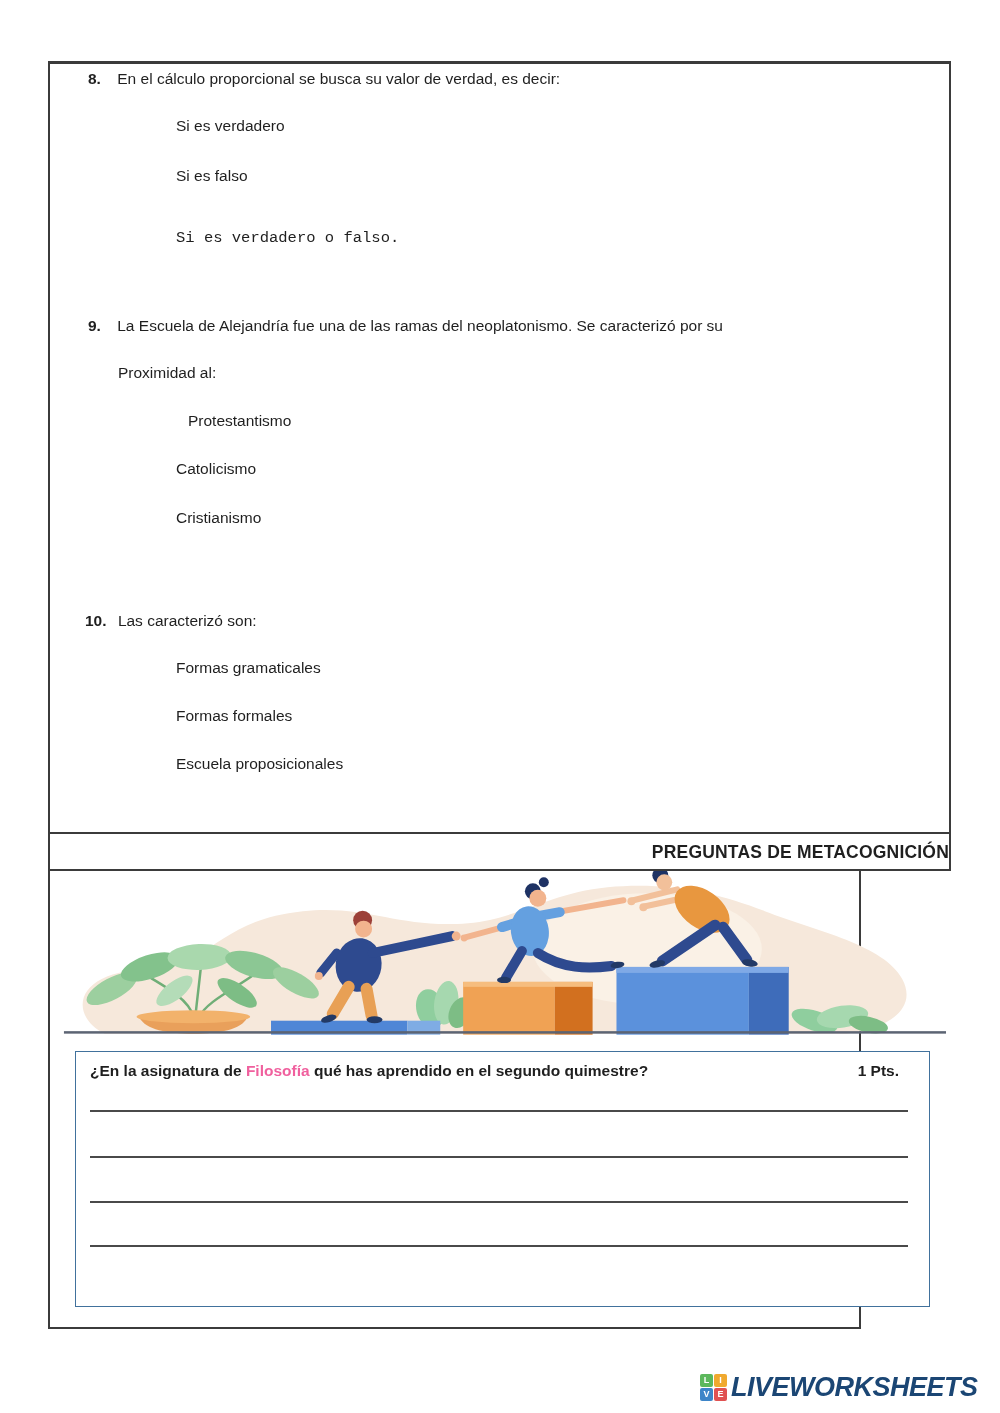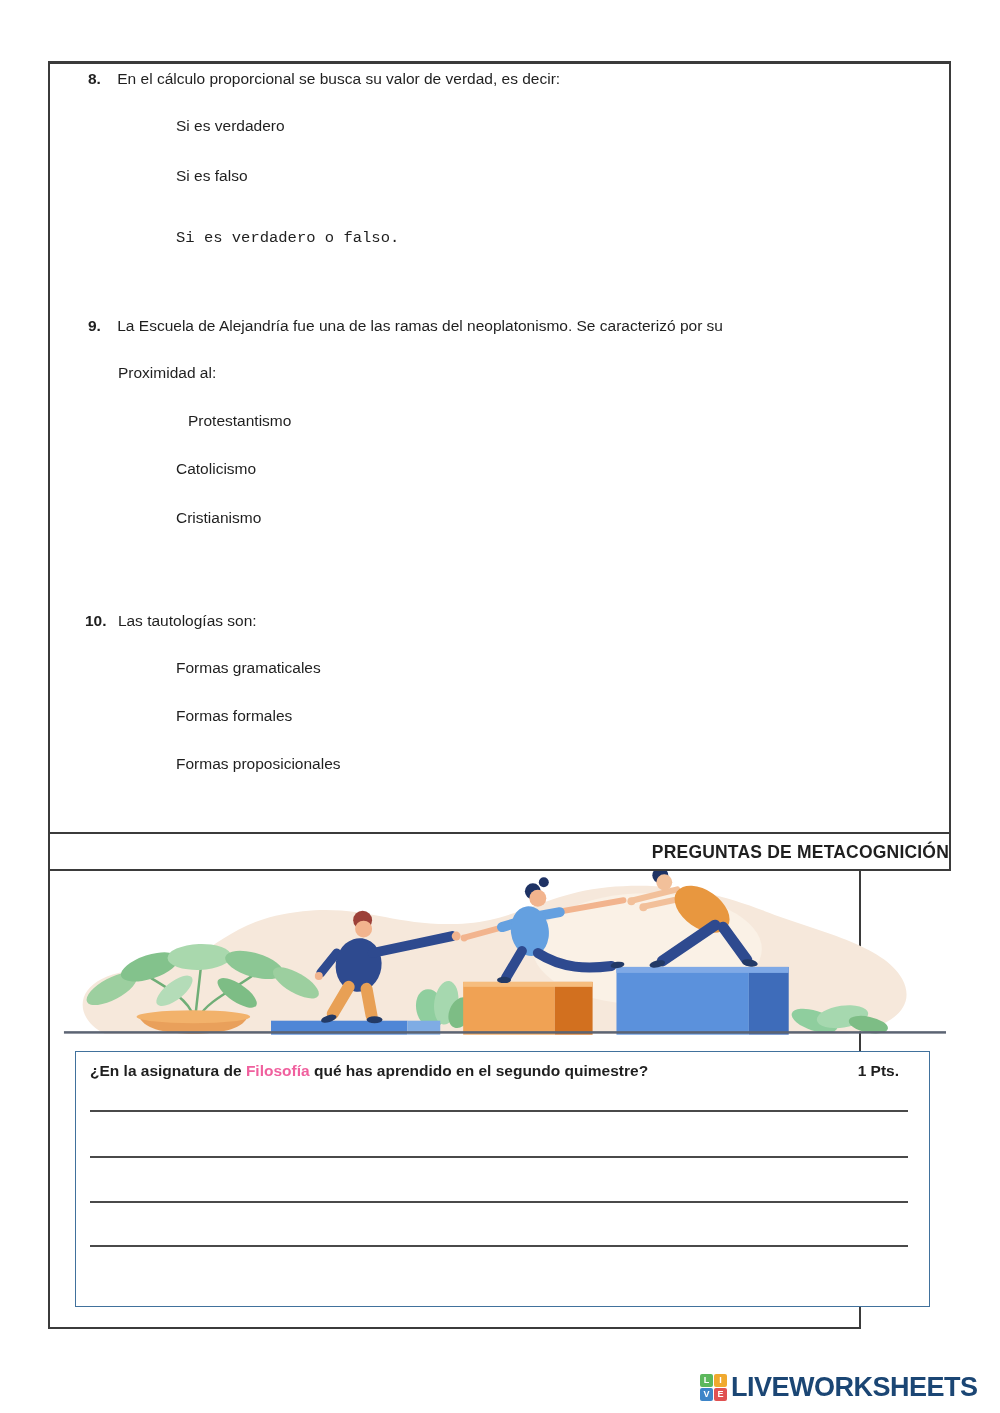--- a/index.html
+++ b/index.html
@@ -18,21 +18,21 @@
               box-sizing:border-box;border:1px solid #41719c;background:#fff;}
   .ab-question{position:absolute;left:14px;top:10px;font-size:15.5px;font-weight:bold;white-space:nowrap;}
   .ab-subject{color:#f0609e;}
   .ab-points{position:absolute;right:30px;top:10px;font-size:15.5px;font-weight:bold;margin-left:30px;}
   .answer-line{position:absolute;left:14px;width:818px;height:0;border-top:2px solid #4a4a4a;}
   .al-1{top:58px;}.al-2{top:104px;}.al-3{top:149px;}.al-4{top:193px;}
   .footer-logo{position:absolute;left:700px;top:1371px;height:32px;display:flex;align-items:center;}
   .logo-grid{display:grid;grid-template-columns:13px 13px;grid-template-rows:13px 13px;gap:1px;margin-right:4px;}
   .logo-sq{border-radius:2px;color:#fff;font-size:9px;font-weight:bold;line-height:13px;text-align:center;}
   .sq-l{background:#5cb85c;}.sq-i{background:#f0a92e;}.sq-v{background:#3d85c8;}.sq-e{background:#e05252;}
-  .logo-text{font-size:27px;font-weight:bold;color:#1b4674;letter-spacing:-0.5px;}
+  .logo-text{font-size:27px;font-weight:bold;color:#1b4674;letter-spacing:-0.5px;font-style:italic;}
 </style>
 </head>
 <body>
 
 <div class="page">
 
   <div class="box questions-box">
 
     <div class="qline" style="left:38px;top:5px;">
       <span class="qnum">8.</span>
@@ -46,25 +46,25 @@
       <span class="qnum">9.</span>
       <span style="display:inline-block;width:12px;"></span><span>La Escuela de Alejandría fue una de las ramas del neoplatonismo. Se caracterizó por su</span>
     </div>
     <div class="qline" style="left:68px;top:299px;">Proximidad al:</div>
     <div class="qline" style="left:138px;top:347px;">Protestantismo</div>
     <div class="qline" style="left:126px;top:395px;">Catolicismo</div>
     <div class="qline" style="left:126px;top:444px;">Cristianismo</div>
 
     <div class="qline" style="left:35px;top:547px;">
       <span class="qnum">10.</span>
-      <span style="display:inline-block;width:7px;"></span><span>Las tautologías son:</span>
+      <span style="display:inline-block;width:7px;"></span><span>Las caracterizó son:</span>
     </div>
     <div class="qline" style="left:126px;top:594px;text-align:right;">Formas gramaticales</div>
     <div class="qline" style="left:126px;top:642px;">Formas formales</div>
-    <div class="qline" style="left:126px;top:690px;">Formas proposicionales</div>
+    <div class="qline" style="left:126px;top:690px;">Escuela proposicionales</div>
   </div>
 
   <div class="box header-box">
     <div class="header-title">PREGUNTAS DE METACOGNICIÓN</div>
   </div>
 
   <div class="box meta-box">
 
     <svg class="illustration" viewBox="0 0 903 165">
 

